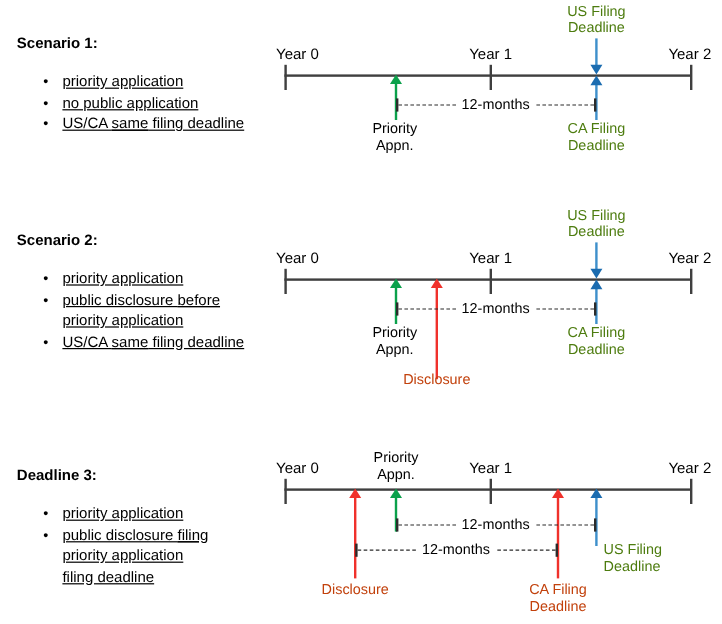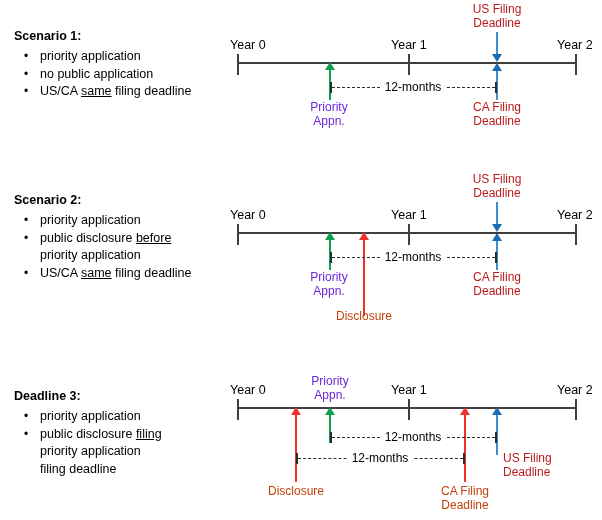--- a/index.html
+++ b/index.html
@@ -9,21 +9,21 @@
     font-family:"Liberation Sans", sans-serif;
     color:#000000;
     overflow:hidden;
     position:relative;
   }
   .scenario{position:absolute;left:0;top:0;width:602px;}
 
   
   .textblock{position:absolute;left:14px;width:215px;}
   .sc-title{font-weight:bold;font-size:12.5px;line-height:16px;margin-bottom:2px;}
-  .bullets{list-style:none;margin:4px;padding:0;}
+  .bullets{list-style:none;margin:16px;padding:0;text-decoration:underline;}
   .bullets li{
     position:relative;padding-left:22px;font-size:12.5px;line-height:16.5px;
     margin-bottom:1px;
   }
   .bullets li:before{
     content:"\2022";position:absolute;left:6px;top:0;font-size:12px;
   }
   .bullets li.cont:before{content:"";}
   .u{text-decoration:underline;}
 
@@ -39,23 +39,23 @@
   .arrow.down{border-top:8px solid currentColor;}
 
   .green{color:#0BA14B;}
   .green-bg{background:#0BA14B;}
   .red{color:#F0312B;}
   .red-bg{background:#F0312B;}
   .blue{color:#1B6CB0;}
   .blue-bg{background:#3E8FCB;}
 
   .mlabel{position:absolute;font-size:12px;line-height:13.5px;white-space:nowrap;text-align:center;}
-  .mlabel.green{color:#6d28d9;}
+  .mlabel.green{color:#000000;}
   .mlabel.red{color:#c2410c;}
-  .mlabel.blue{color:#b91c1c;}
+  .mlabel.blue{color:#4d7c0f;}
 
   
   .span{position:absolute;height:1px;}
   .dash{position:absolute;top:0;height:0;border-top:1.6px dashed #2b2b2b;}
   .cap{position:absolute;font-size:12px;line-height:13px;background:#ffffff;padding:0 4px;white-space:nowrap;transform:translate(-50%,-50%);color:#000;}
   .endcap{position:absolute;width:1.6px;background:#2b2b2b;}
 </style>
 </head>
 <body>
 

